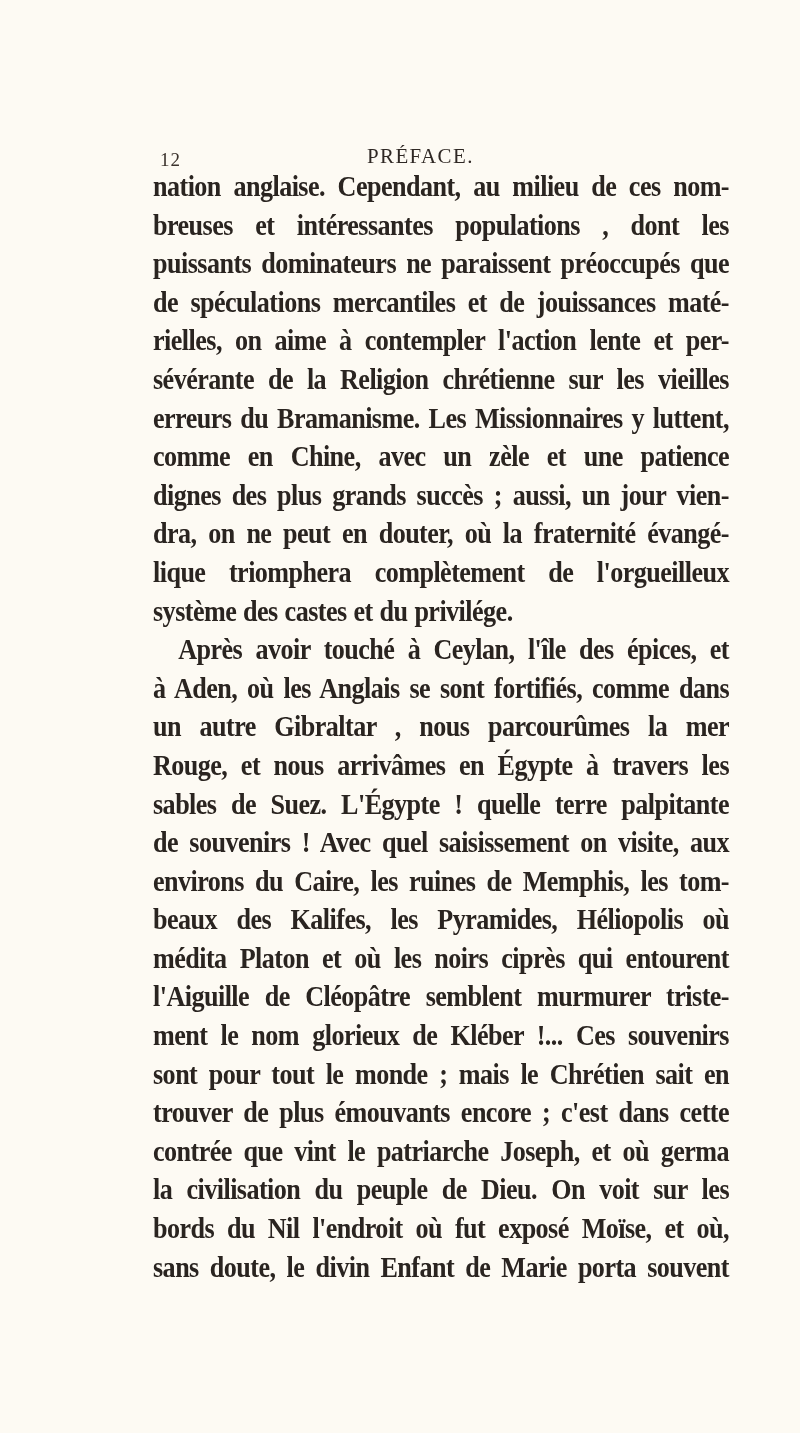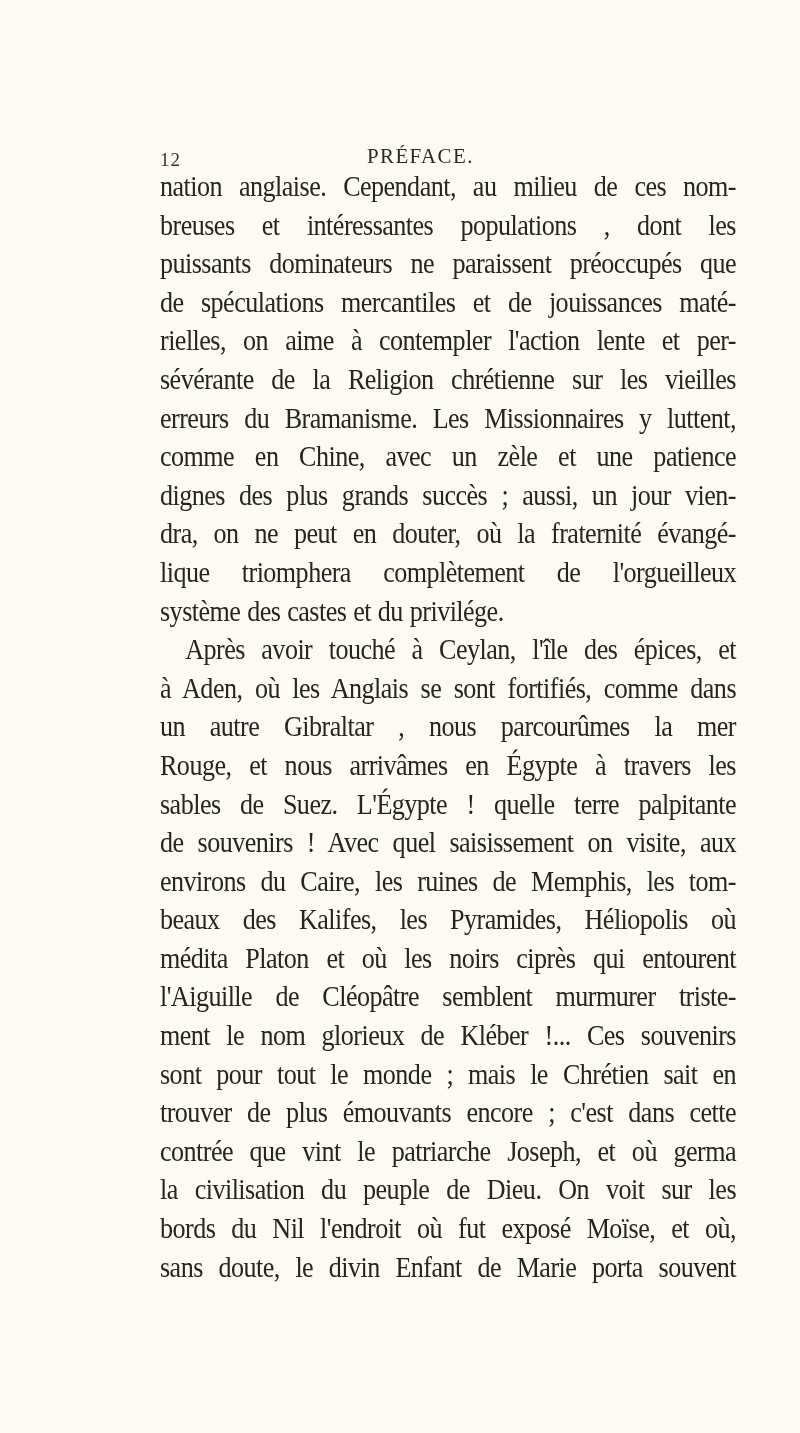--- a/index.html
+++ b/index.html
@@ -42,23 +42,24 @@
     left: 207px;
     top: 0;
     font-size: 22px;
     letter-spacing: 1.5px;
     color: #2f2824;
     transform: scaleX(0.95);
     transform-origin: left top;
   }
   .body-text {
     position: absolute;
-    left: 160px;
+    left: 153px;
     top: 167px;
     width: 576px;
+    font-weight: bold;
   }
   .line {
     display: block;
     height: 38.6px;
     line-height: 38.6px;
     font-size: 29px;
     white-space: nowrap;
     text-align: justify;
     text-align-last: justify;
     letter-spacing: -0.6px;

